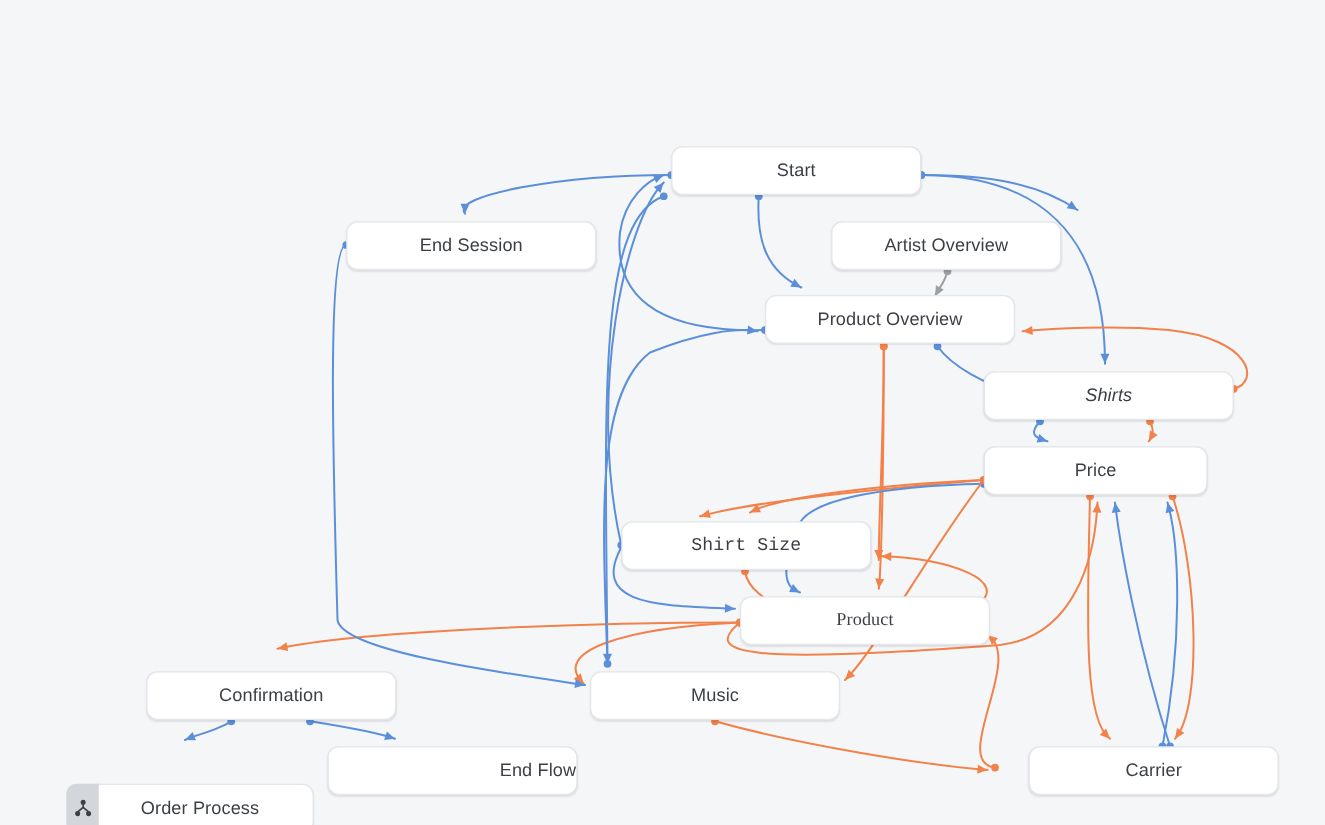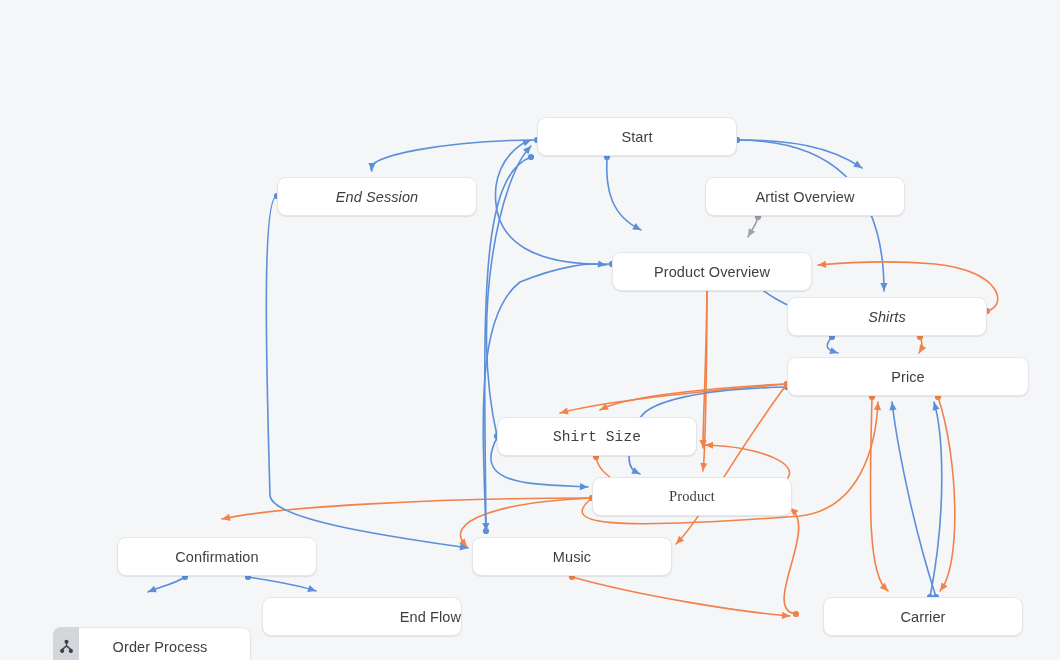--- a/index.html
+++ b/index.html
@@ -224,33 +224,33 @@
       <g>
         <path d="M 612,248 C 540,250 490,230 496,170 C 500,143 518,128 531,124" fill="none" stroke="#5b8fd9" stroke-width="1.6" stroke-linecap="round"></path>
         <circle cx="612" cy="248" r="3.1" fill="#5b8fd9"></circle>
         <polygon points="0,0 -8,-3.6 -8,3.6" fill="#5b8fd9" transform="translate(531,124) rotate(-22.101542003054888)"></polygon>
       </g>
     </svg>
   <div id="node-layer">
       <div class="node" style="left: 537px; top: 101px; width: 200px; height: 39px;">
         <span class="node-label">Start</span>
       </div>
-      <div class="node" style="left: 277px; top: 161px; width: 200px; height: 39px; font-style: italic;">
+      <div class="node" style="left: 277px; top: 161px; width: 200px; height: 39px;">
         <span class="node-label">End Session</span>
       </div>
-      <div class="node" style="left: 705px; top: 161px; width: 200px; height: 39px;">
+      <div class="node" style="left: 665px; top: 161px; width: 184px; height: 39px;">
         <span class="node-label">Artist Overview</span>
       </div>
-      <div class="node" style="left: 612px; top: 236px; width: 200px; height: 39px;">
+      <div class="node" style="left: 612px; top: 220px; width: 200px; height: 39px;">
         <span class="node-label">Product Overview</span>
       </div>
       <div class="node" style="left: 787px; top: 281px; width: 200px; height: 39px; font-style: italic;">
         <span class="node-label">Shirts</span>
       </div>
-      <div class="node" style="left: 787px; top: 341px; width: 242px; height: 39px;">
+      <div class="node" style="left: 787px; top: 341px; width: 179px; height: 39px;">
         <span class="node-label">Price</span>
       </div>
       <div class="node" style="left: 497px; top: 401px; width: 200px; height: 39px; font-family: Liberation Mono, monospace;">
         <span class="node-label">Shirt Size</span>
       </div>
       <div class="node" style="left: 592px; top: 461px; width: 200px; height: 39px; font-family: Liberation Serif, serif;">
         <span class="node-label">Product</span>
       </div>
       <div class="node" style="left: 117px; top: 521px; width: 200px; height: 39px;">
         <span class="node-label">Confirmation</span>

